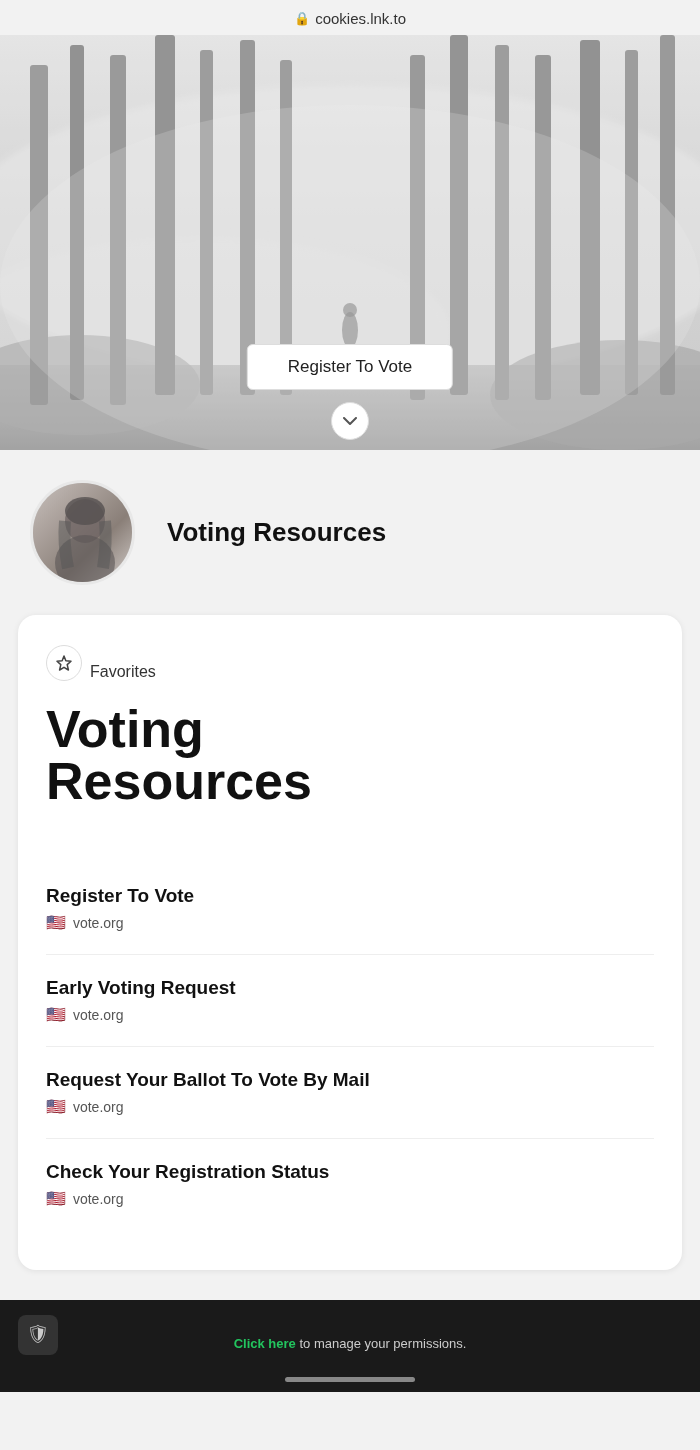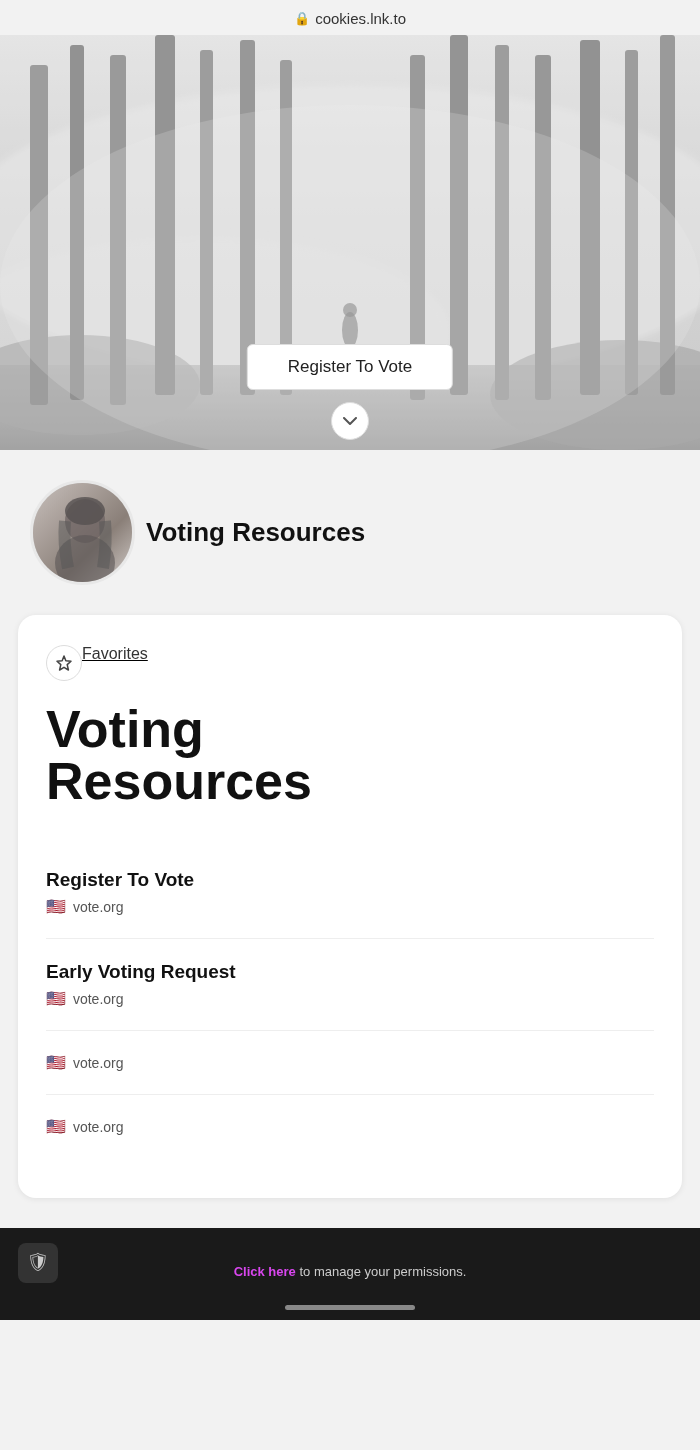--- a/index.html
+++ b/index.html
@@ -80,21 +80,21 @@
       font-size: 14px;
       color: #555;
     }
 
     
     .profile-section {
       background: #f2f2f2;
       padding: 30px 30px 20px;
       display: flex;
       align-items: center;
-      gap: 11px;
+      gap: 32px;
     }
 
     .avatar {
       width: 105px;
       height: 105px;
       border-radius: 50%;
       overflow: hidden;
       border: 3px solid #e8e8e8;
       flex-shrink: 0;
       background: #ccc;
@@ -110,23 +110,23 @@
     .main-card {
       background: white;
       border-radius: 18px;
       margin: 10px 18px 30px;
       padding: 30px 28px 40px;
       box-shadow: 0 1px 6px rgba(0,0,0,0.08);
     }
 
     .favorites-badge {
       display: flex;
-      align-items: flex-start;
+      align-items: flex-end;
+      gap: 8px;
       margin-bottom: 22px;
-      text-decoration: underline;
     }
 
     .star-icon-circle {
       width: 36px;
       height: 36px;
       border-radius: 50%;
       border: 1.5px solid #ddd;
       display: flex;
       align-items: center;
       justify-content: center;
@@ -138,21 +138,21 @@
       font-size: 16px;
       color: #333;
       font-weight: 500;
     }
 
     .card-title {
       font-size: 52px;
       font-weight: 800;
       color: #111;
       line-height: 1.0;
-      margin-bottom: 40px;
+      margin-bottom: 56px;
     }
 
     .link-list {
       list-style: none;
     }
 
     .link-item {
       padding: 22px 0;
       border-bottom: 1px solid #eee;
       cursor: pointer;
@@ -201,21 +201,21 @@
       height: 40px;
       background: #333;
       border-radius: 8px;
       display: flex;
       align-items: center;
       justify-content: center;
       font-size: 18px;
     }
 
     .cookie-bar a {
-      color: #d946ef;
+      color: #22c55e;
       font-weight: 600;
       text-decoration: none;
     }
 
     
     .bottom-bar {
       background: #1a1a1a;
       display: flex;
       justify-content: center;
       padding: 8px 0 10px;
@@ -343,26 +343,28 @@
     </div>
   </li>
       <li class="link-item">
     <div class="link-item-title">Early Voting Request</div>
     <div class="link-item-source">
       <span class="flag-emoji">🇺🇸</span>
       <span>vote.org</span>
     </div>
   </li>
       <li class="link-item">
+    <div class="link-item-title">Request Your Ballot To Vote By Mail</div>
     <div class="link-item-source">
       <span class="flag-emoji">🇺🇸</span>
       <span>vote.org</span>
     </div>
   </li>
       <li class="link-item">
+    <div class="link-item-title">Check Your Registration Status</div>
     <div class="link-item-source">
       <span class="flag-emoji">🇺🇸</span>
       <span>vote.org</span>
     </div>
   </li>
     </ul>
 </div>
 
 <div class="cookie-bar">
   <div class="shield-badge">🛡</div>

